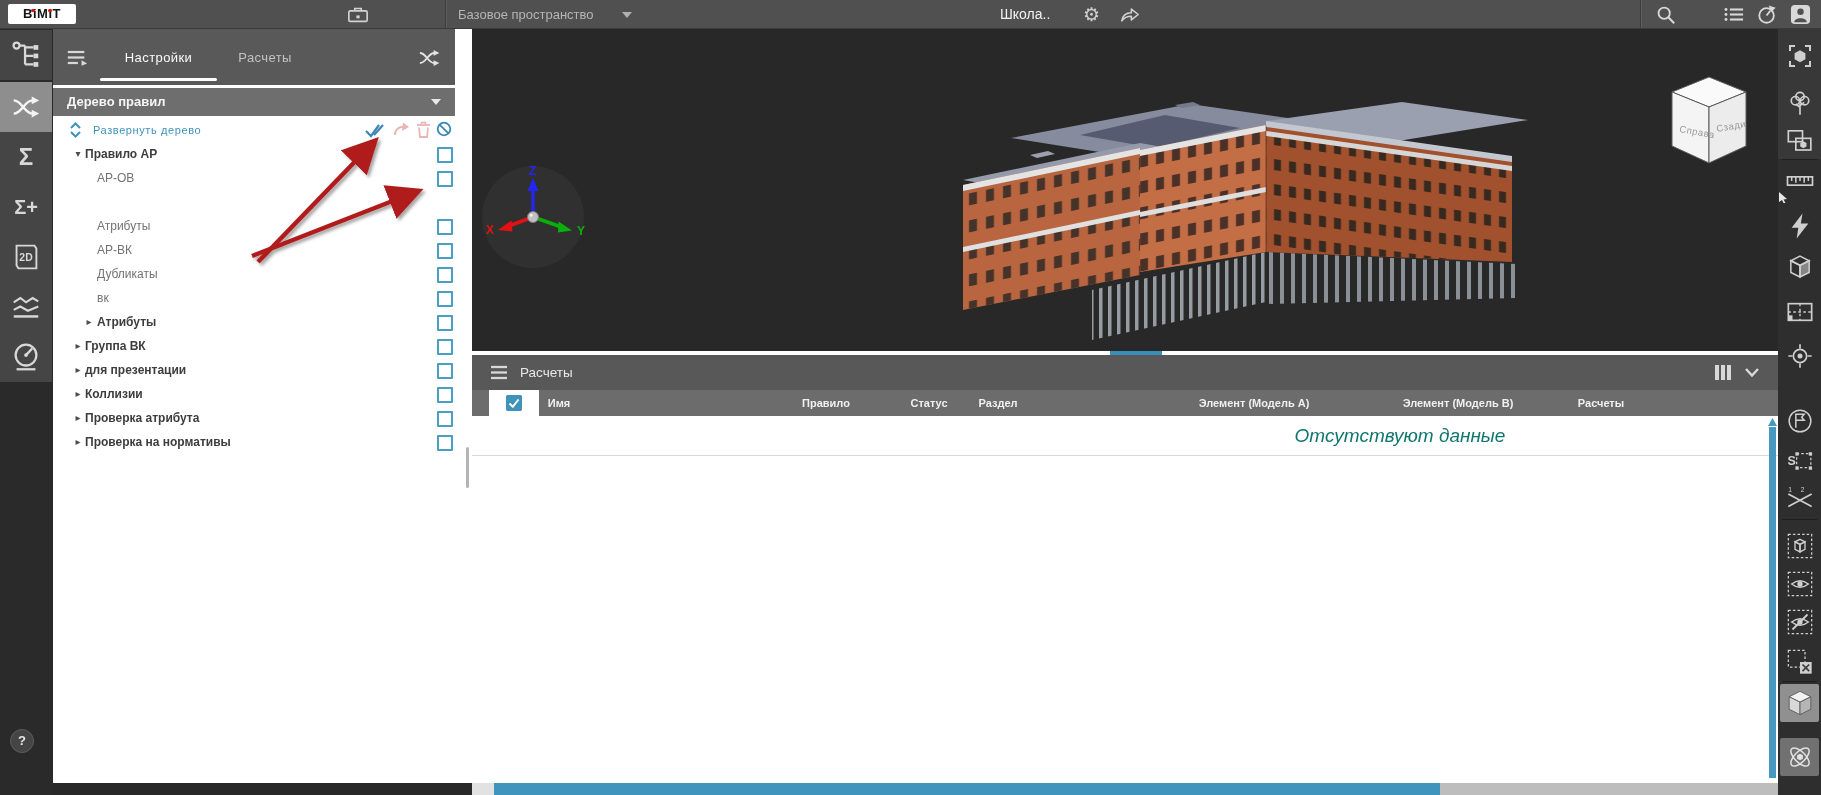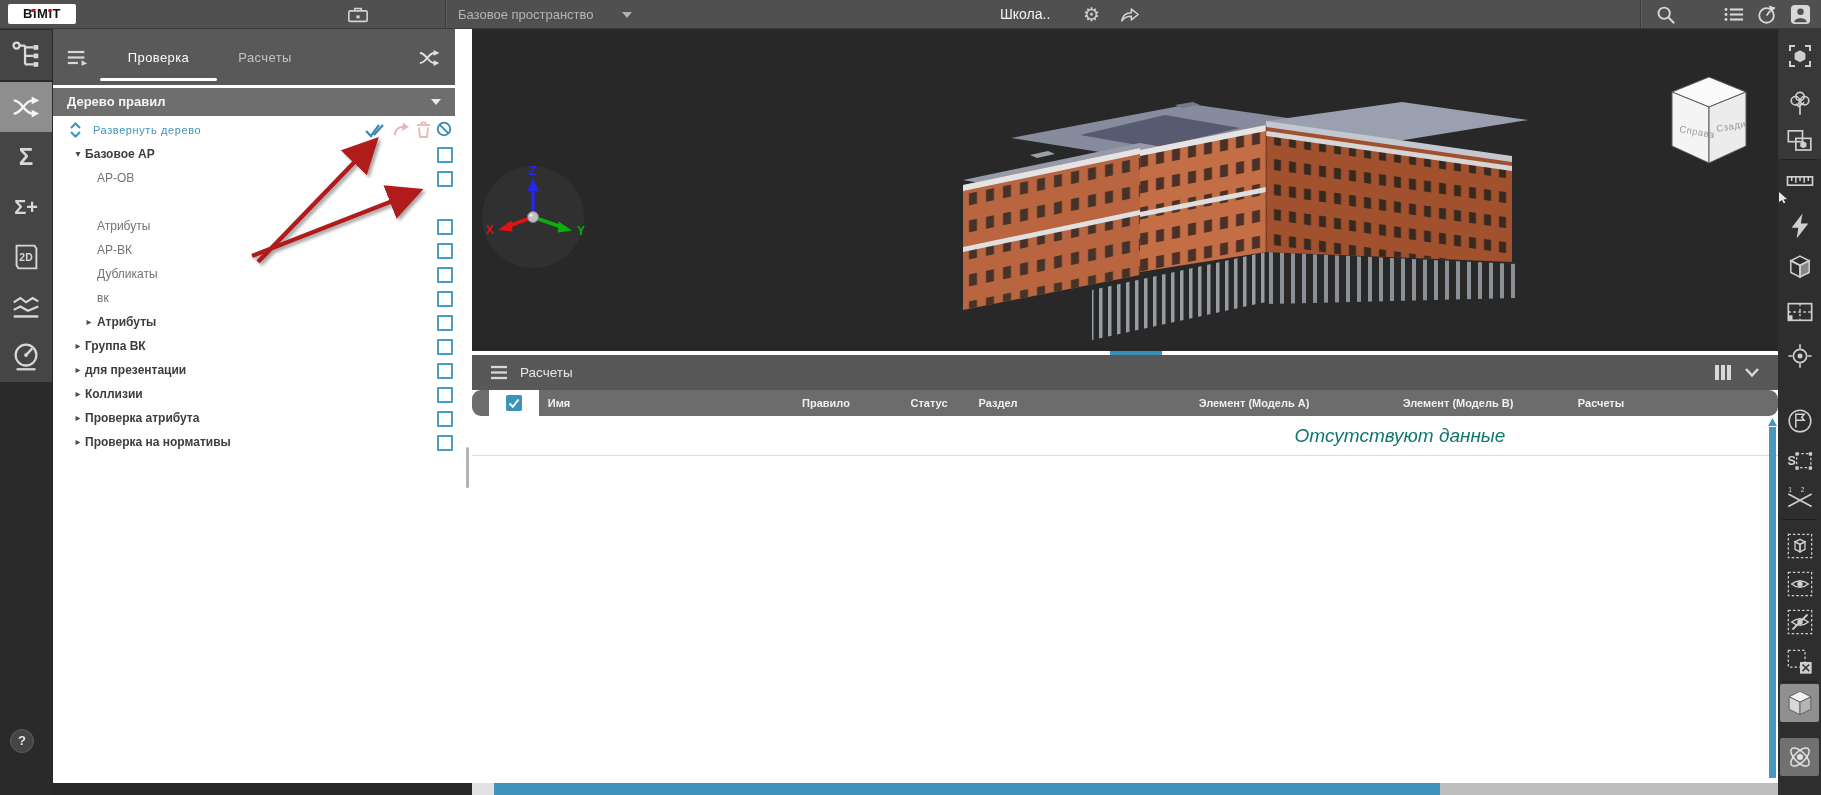--- a/index.html
+++ b/index.html
@@ -43,21 +43,21 @@
   .tcheck{position:absolute;left:384px;top:5px;width:12px;height:12px;border:2px solid #4a9ec4;border-radius:1px;background:#fff;cursor:pointer;}
   .gutter{left:455px;top:29px;width:17px;height:754px;background:#ffffff;}
   .gthumb{left:11px;top:418px;width:3px;height:41px;background:#b4b4b4;border-radius:2px;}
   
   .viewport{left:472px;top:29px;width:1306px;height:754px;background:#282828;}
   
   .bpanel{left:472px;top:351px;width:1306px;height:432px;background:#ffffff;}
   .bhandle{left:638px;top:0;width:52px;height:4px;background:#3a8fb8;cursor:row-resize;}
   .bbar{left:0;top:4px;width:1306px;height:35px;background:#585858;}
   .btitle{position:absolute;left:48px;top:0;height:35px;line-height:35px;font-size:13.5px;color:#e8e8e8;}
-  .bhead{left:0;top:39px;width:1306px;height:26px;background:#6c6c6c;border-radius:9px;}
+  .bhead{left:0;top:39px;width:1306px;height:26px;background:#6c6c6c;}
   .bth{position:absolute;top:0;height:26px;line-height:26px;font-size:11px;font-weight:bold;color:#f0f0f0;transform:translateX(-50%);white-space:nowrap;}
   .bwcell{position:absolute;left:17px;top:0;width:50px;height:26px;background:#ffffff;}
   .bcheck{position:absolute;left:17px;top:5px;width:16px;height:16px;background:#3f93ba;border-radius:2px;cursor:pointer;}
   .bempty{position:absolute;left:928px;top:74px;transform:translateX(-50%);font-size:19px;color:#0f766e;font-style:italic;}
   .bdivider{left:0;top:104px;width:1306px;height:1px;background:#dadada;}
   .vscroll{left:1296px;top:67px;width:9px;height:360px;cursor:pointer;}
   .vscroll .bar{position:absolute;left:1px;top:9px;width:7px;bottom:0;background:#4698c0;}
   .hscroll{left:472px;top:783px;width:1306px;height:12px;background:#bdbdbd;cursor:pointer;}
   .hthumb{position:absolute;left:22px;top:0;width:946px;height:12px;background:#3f94bd;}
   .hbox{position:absolute;left:0;top:0;width:22px;height:12px;background:#e2e2e2;}
@@ -167,21 +167,21 @@
 
   <div class="ab panel">
     <div class="ab phead">
       <svg class="ab" style="left:13px;top:20px;" width="22" height="17" viewBox="0 0 24 18">
         <line x1="2" y1="3" x2="20" y2="3" stroke="#d8d8d8" stroke-width="2.4"></line>
         <line x1="2" y1="9" x2="20" y2="9" stroke="#d8d8d8" stroke-width="2.4"></line>
         <line x1="2" y1="15" x2="13" y2="15" stroke="#d8d8d8" stroke-width="2.4"></line>
         <polygon points="17,12 23,15.5 17,18" fill="#d8d8d8"></polygon>
       </svg>
       <div class="ptab active" style="left:47px;width:117px;">
-        <span>Проверка</span>
+        <span>Настройки</span>
       </div>
       <div class="ptab" style="left:176px;width:72px;">
         <span>Расчеты</span>
       </div>
       <svg class="ab" style="left:364px;top:18px;" width="26" height="22" viewBox="0 0 36 30">
         <path d="M4 8 C13 8 15 22 24 22 M4 22 C13 22 15 8 24 8" fill="none" stroke="#e2e2e2" stroke-width="2.6"></path>
         <polygon points="23,4 31,8 23,12" fill="#e2e2e2"></polygon>
         <polygon points="23,18 31,22 23,26" fill="#e2e2e2"></polygon>
       </svg>
     </div>
@@ -211,21 +211,21 @@
         <path d="M3 6.5 L4 16 H11 L12 6.5" fill="none" stroke="#eab5b5" stroke-width="1.8"></path>
       </svg>
       <svg class="ab" style="left:383px;top:2px;" width="16" height="16" viewBox="0 0 16 16">
         <circle cx="8" cy="8" r="6.3" fill="none" stroke="#3a87b5" stroke-width="1.8"></circle>
         <line x1="3.6" y1="3.6" x2="12.4" y2="12.4" stroke="#3a87b5" stroke-width="1.8"></line>
       </svg>
     </div>
 
     <div class="ab trow group" style="top:113px;">
       <span class="tmark">▾</span>
-      <span class="tlabel">Базовое АР</span>
+      <span class="tlabel">Правило АР</span>
       <span class="tcheck"></span>
     </div>
     <div class="ab trow child" style="top:137px;">
       <span class="tmark"></span>
       <span class="tlabel">АР-ОВ</span>
       <span class="tcheck"></span>
     </div>
     <div class="ab trow child" style="top:185px;">
       <span class="tmark"></span>
       <span class="tlabel">Атрибуты</span>

